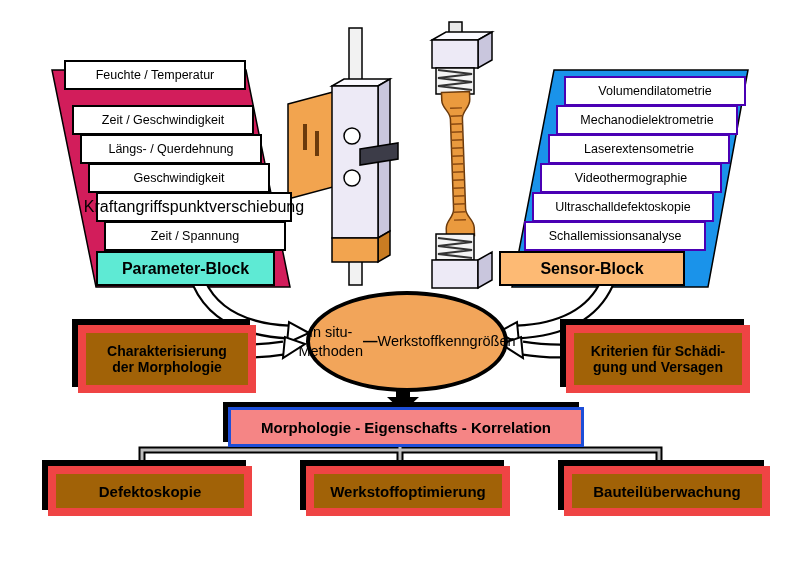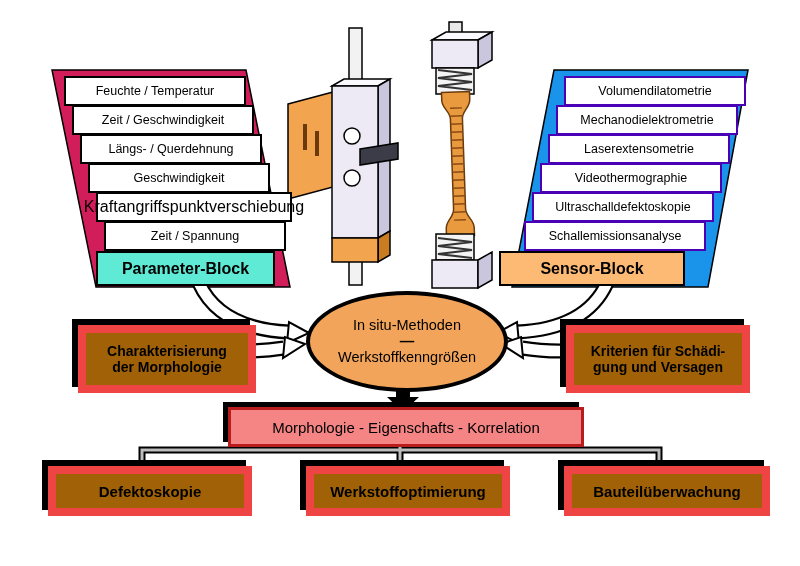--- a/index.html
+++ b/index.html
@@ -10,36 +10,36 @@
   .stair-item{position:absolute;z-index:2;height:26px;background:#fff;border:2px solid #000;
     display:flex;align-items:center;justify-content:center;font-size:12.5px;white-space:nowrap}
   .stair-item.sensor{border-color:#4a00b4}
 
   .block-label{position:absolute;z-index:2;height:31px;display:flex;align-items:center;justify-content:center;
     font-weight:700;font-size:16px;border:2px solid #000}
   #parameter-label{left:96px;top:251px;width:175px;background:#5eead4}
   #sensor-label{left:499px;top:251px;width:182px;background:#fdba74}
 
   .ellipse{position:absolute;z-index:2;left:306px;top:291px;width:194px;height:93px;background:#f2a55a;
-    border:4px solid #000;border-radius:50%;display:flex;flex-direction:column;align-items:center;
+    border:4px solid #000;border-radius:50%;display:flex;flex-direction:row;align-items:center;
     justify-content:center;font-size:14.5px;line-height:1.3;text-align:center}
   .ellipse .dash{font-weight:700;line-height:0.9}
 
   .tan-box{position:absolute;z-index:2;background:#a16207;border:8px solid #ef4444;box-shadow:-6px -6px 0 #000;
     display:flex;align-items:center;justify-content:center;text-align:center;font-weight:700;white-space:pre-line}
   #left-side-box{left:78px;top:325px;width:162px;height:52px;font-size:14px}
   #right-side-box{left:566px;top:325px;width:168px;height:52px;font-size:14px}
   .bottom-box{top:466px;height:34px;font-size:15px}
   #bottom-box-0{left:48px;width:188px}
   #bottom-box-1{left:306px;width:188px}
   #bottom-box-2{left:564px;width:190px}
 
   #correlation-box{position:absolute;z-index:2;left:228px;top:407px;width:350px;height:34px;background:#f58585;
-    border:3px solid #b91c1c;box-shadow:-5px -5px 0 #000;display:flex;align-items:center;justify-content:center;
-    font-weight:400;font-size:15px}
+    border:3px solid #1d4ed8;box-shadow:-5px -5px 0 #000;display:flex;align-items:center;justify-content:center;
+    font-weight:700;font-size:15px}
 </style>
 </head>
 <body>
 
 <div id="stage">
 
   <svg id="vector-layer" width="800" height="566" viewBox="0 0 800 566">
 
     <polygon points="52,70 246,70 290,287 96,287" fill="#d21d5b" stroke="#000" stroke-width="1.5"></polygon>
     <polygon points="554,70 748,70 708,287 512,287" fill="#1a93ea" stroke="#000" stroke-width="1.5"></polygon>
@@ -98,21 +98,21 @@
         <path d="M444,92 H472 V100 C472,108 464,111 464,119 V209 C464,217 472,220 472,228 V236 H444 V228 C444,220 452,217 452,209 V119 C452,111 444,108 444,100 Z" fill="#ea9a3e" stroke="#6b3a0c" stroke-width="1.5"></path>
         <path d="M452,108 H464 M452,116 H464 M452,124 H464 M452,132 H464 M452,140 H464 M452,148 H464 M452,156 H464 M452,164 H464 M452,172 H464 M452,180 H464 M452,188 H464 M452,196 H464 M452,204 H464 M452,212 H464 M452,220 H464" stroke="#8a4a12" stroke-width="1.4" fill="none"></path>
       </g>
       <rect x="436" y="234" width="38" height="26" fill="#f4f4f4" stroke="#000" stroke-width="1.5"></rect>
       <path d="M438,238 L472,242 L438,246 L472,250 L438,254 L472,258" fill="none" stroke="#333" stroke-width="2.2"></path>
       <rect x="432" y="260" width="46" height="28" fill="#edeaf6" stroke="#000" stroke-width="1.5"></rect>
       <polygon points="478,260 492,252 492,280 478,288" fill="#c9c6dd" stroke="#000" stroke-width="1.5"></polygon>
     </g>
   </svg>
 
-  <div class="stair-item" style="left:64px;top:76px;width:178px">Feuchte / Temperatur</div>
+  <div class="stair-item" style="left:64px;top:60px;width:178px">Feuchte / Temperatur</div>
   <div class="stair-item" style="left:72px;top:105px;width:178px">Zeit / Geschwindigkeit</div>
   <div class="stair-item" style="left:80px;top:134px;width:178px">Längs- / Querdehnung</div>
   <div class="stair-item" style="left:88px;top:163px;width:178px">Geschwindigkeit</div>
   <div class="stair-item" style="left:96px;top:192px;width:192px;font-size:16px">Kraftangriffspunktverschiebung</div>
   <div class="stair-item" style="left:104px;top:221px;width:178px">Zeit / Spannung</div>
   <div class="block-label" id="parameter-label">Parameter-Block</div>
 
   <div class="stair-item sensor" style="left:556px;top:105px;width:178px">Mechanodielektrometrie</div>
   <div class="stair-item sensor" style="left:564px;top:76px;width:178px">Volumendilatometrie</div>
   <div class="stair-item sensor" style="left:548px;top:134px;width:178px">Laserextensometrie</div>

